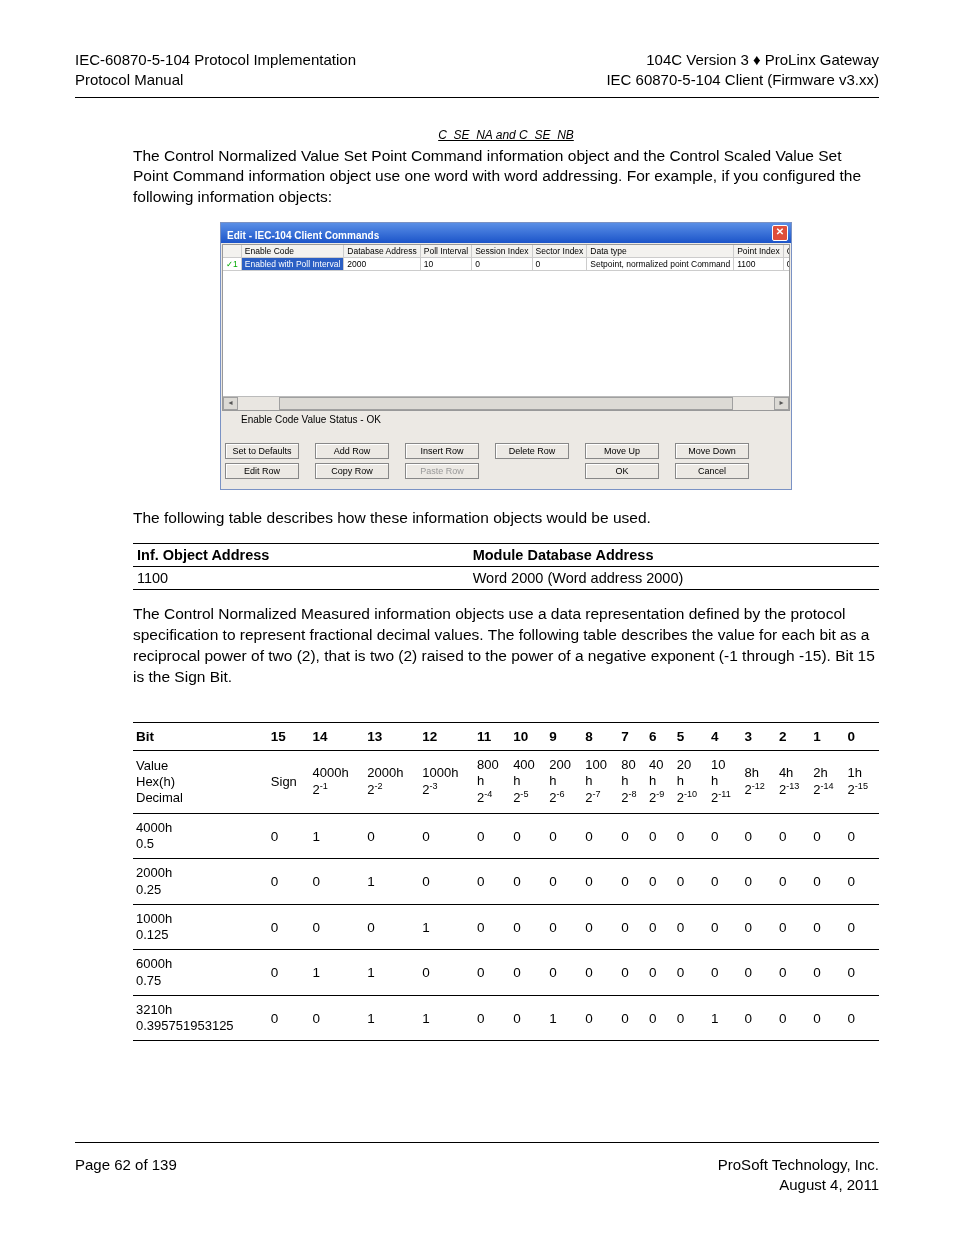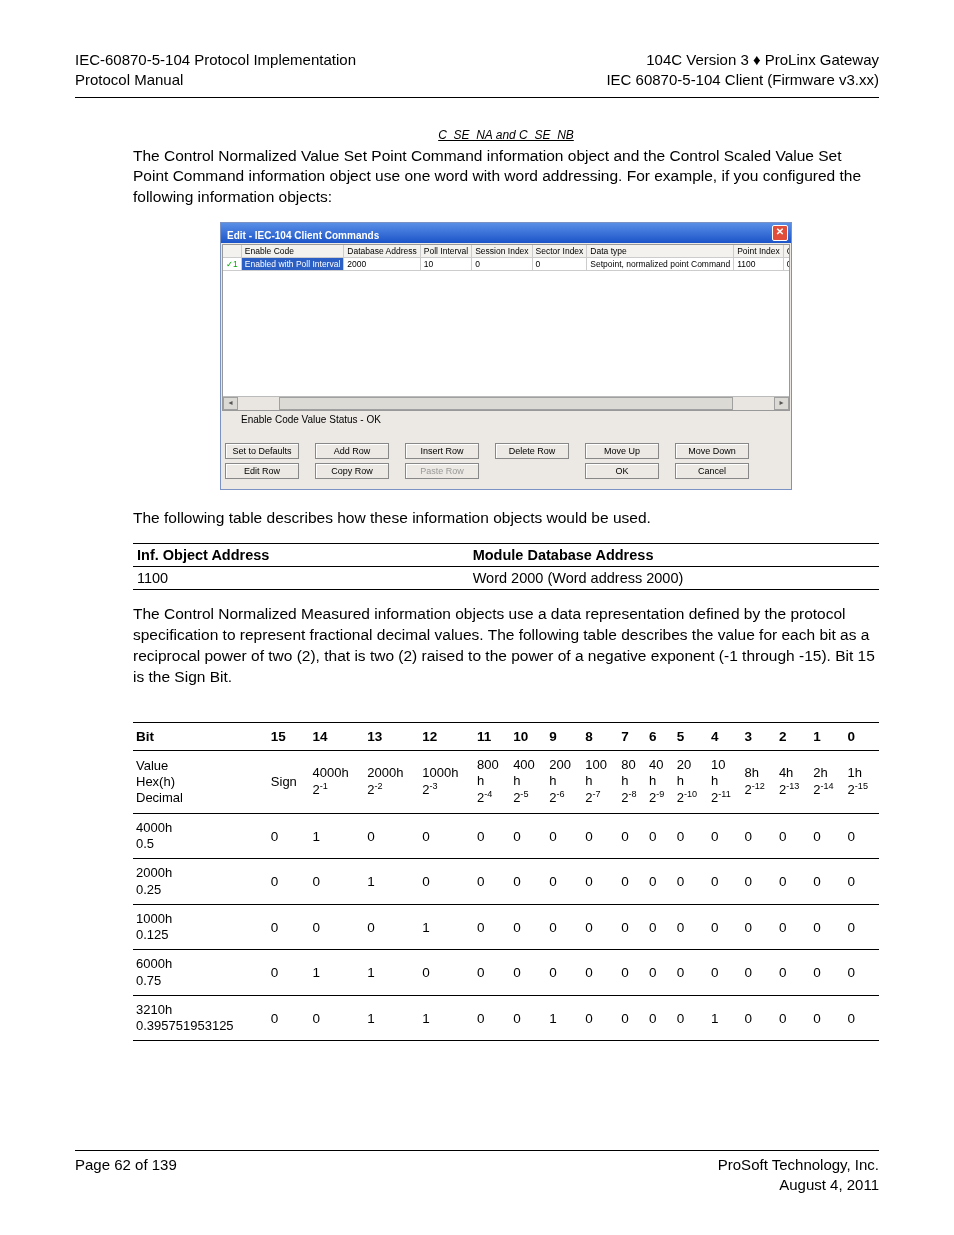--- a/index.html
+++ b/index.html
@@ -135,21 +135,21 @@
     font-weight: bold;
   }
   .bit-table td.lbl, .bit-table th.lbl { white-space: nowrap; }
   .bit-table .multi { line-height: 1.25; font-size: 13px;}
   .footer {
     position: absolute;
     left: 75px; right: 75px; bottom: 40px;
     display: flex; justify-content: space-between;
     font-size: 15px;
     border-top: 1px solid #000;
-    padding-top: 4px;
+    padding-top: 12px;
     line-height: 1.35;
   }
   .footer-right { text-align: right; }
   sup { font-size: 0.7em; }
 </style>
 </head>
 <body>
 
 <div class="page">
 

